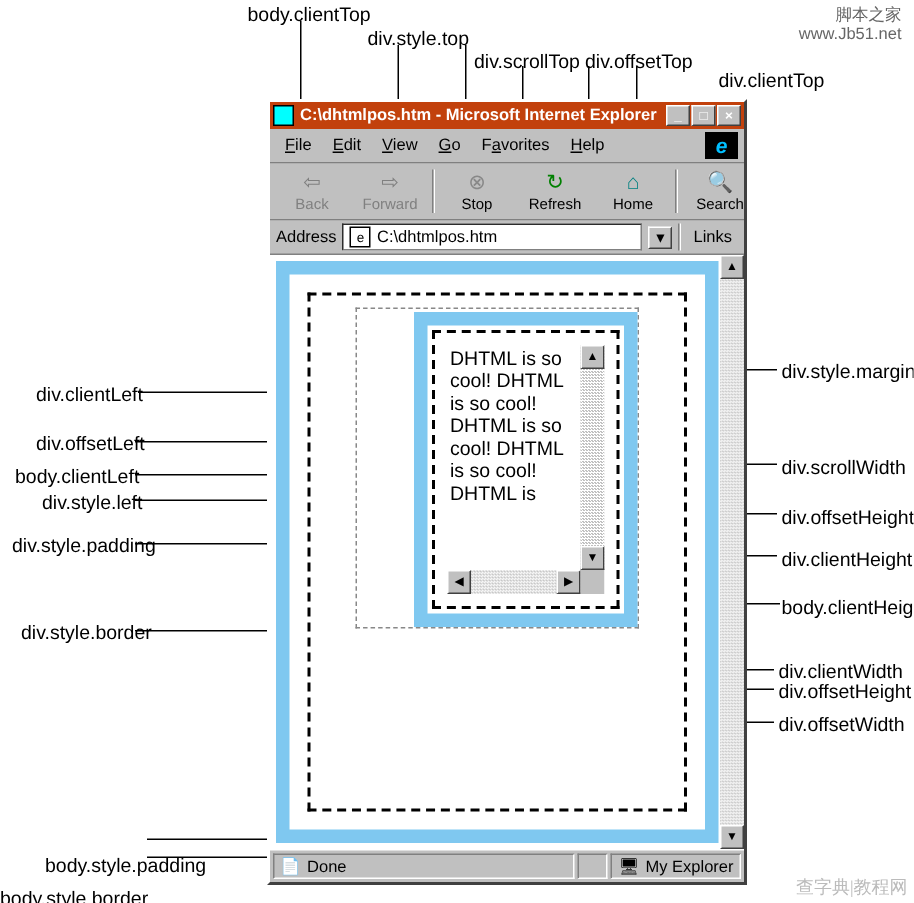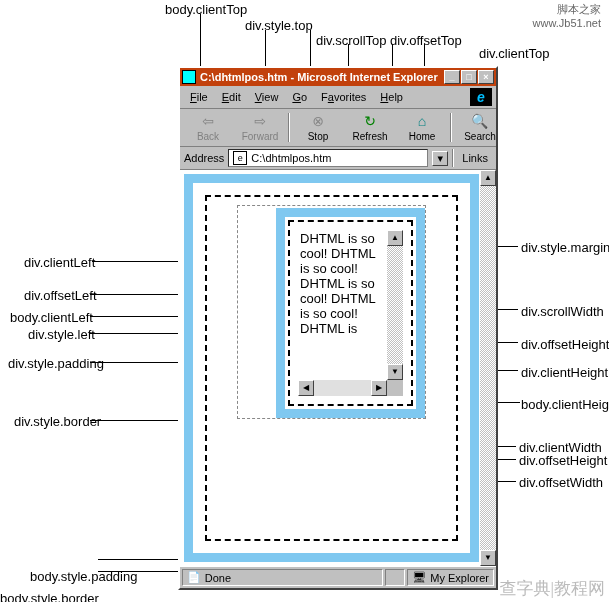--- a/index.html
+++ b/index.html
@@ -257,21 +257,21 @@
 .dim-h::after { right:0; border-left:5px solid #000; }
 .dim-v { position: absolute; border-left: 1px solid #000; }
 .dim-v::before, .dim-v::after { content:""; position:absolute; width:0; height:0; border-left:3px solid transparent; border-right:3px solid transparent; left:-3px; }
 .dim-v::before { top:0; border-bottom:5px solid #000; }
 .dim-v::after { bottom:0; border-top:5px solid #000; }
 
 .bottom-watermark {
   position: absolute;
   right: 4px; bottom: 2px;
   color: #bbb;
-  font-size: 17px;
+  font-size: 12px;
   font-family: 'SimSun', serif;
 }
 </style>
 </head>
 <body>
 
 <div class="watermark">
   <div>脚本之家</div>
   <div>www.Jb51.net</div>
 </div>

